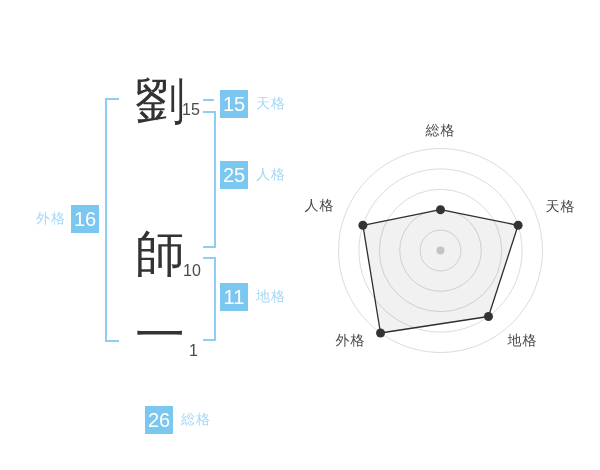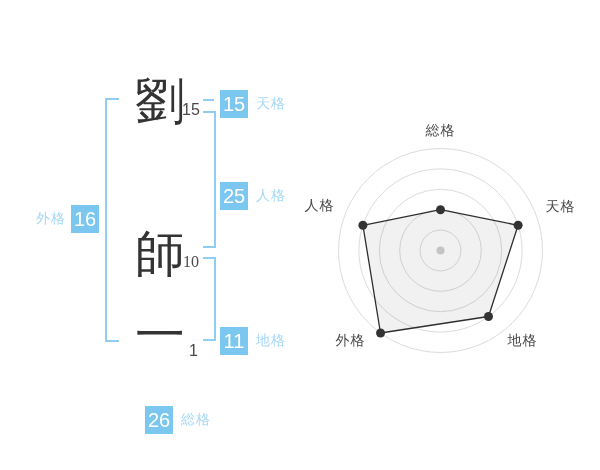--- a/index.html
+++ b/index.html
@@ -54,34 +54,34 @@
   <div class="bracket-left"></div>
   <div class="tick-tenkaku"></div>
   <div class="bracket-right bracket-jinkaku"></div>
   <div class="bracket-right bracket-chikaku"></div>
 
   <div class="kanji" style="top:76px;">劉</div>
   <div class="kanji" style="top:229px;">師</div>
   <div class="kanji" style="top:310px;">一</div>
 
   <div class="strokes" style="left:182px;top:100px;">15</div>
-  <div class="strokes" style="left:183px;top:252px;font-family:Liberation Serif, serif;">10</div>
+  <div class="strokes" style="left:183px;top:261px;">10</div>
   <div class="strokes" style="left:189px;top:341px;">1</div>
 
   <div class="badge" style="left:220px;top:90px;">
     <div class="box">15</div>
     <div class="lbl">天格</div>
   </div>
 
-  <div class="badge" style="left:220px;top:182px;">
+  <div class="badge" style="left:220px;top:161px;">
     <div class="box">25</div>
     <div class="lbl">人格</div>
   </div>
 
-  <div class="badge" style="left:220px;top:283px;margin-top:44px;">
+  <div class="badge" style="left:220px;top:283px;">
     <div class="box">11</div>
     <div class="lbl">地格</div>
   </div>
 
   <div class="badge" style="left:36px;top:205px;">
     <div class="lbl" style="margin-right:-3px;">外格</div>
     <div class="box">16</div>
   </div>
 
   <div class="badge" style="left:145px;top:406px;text-align:right;">

